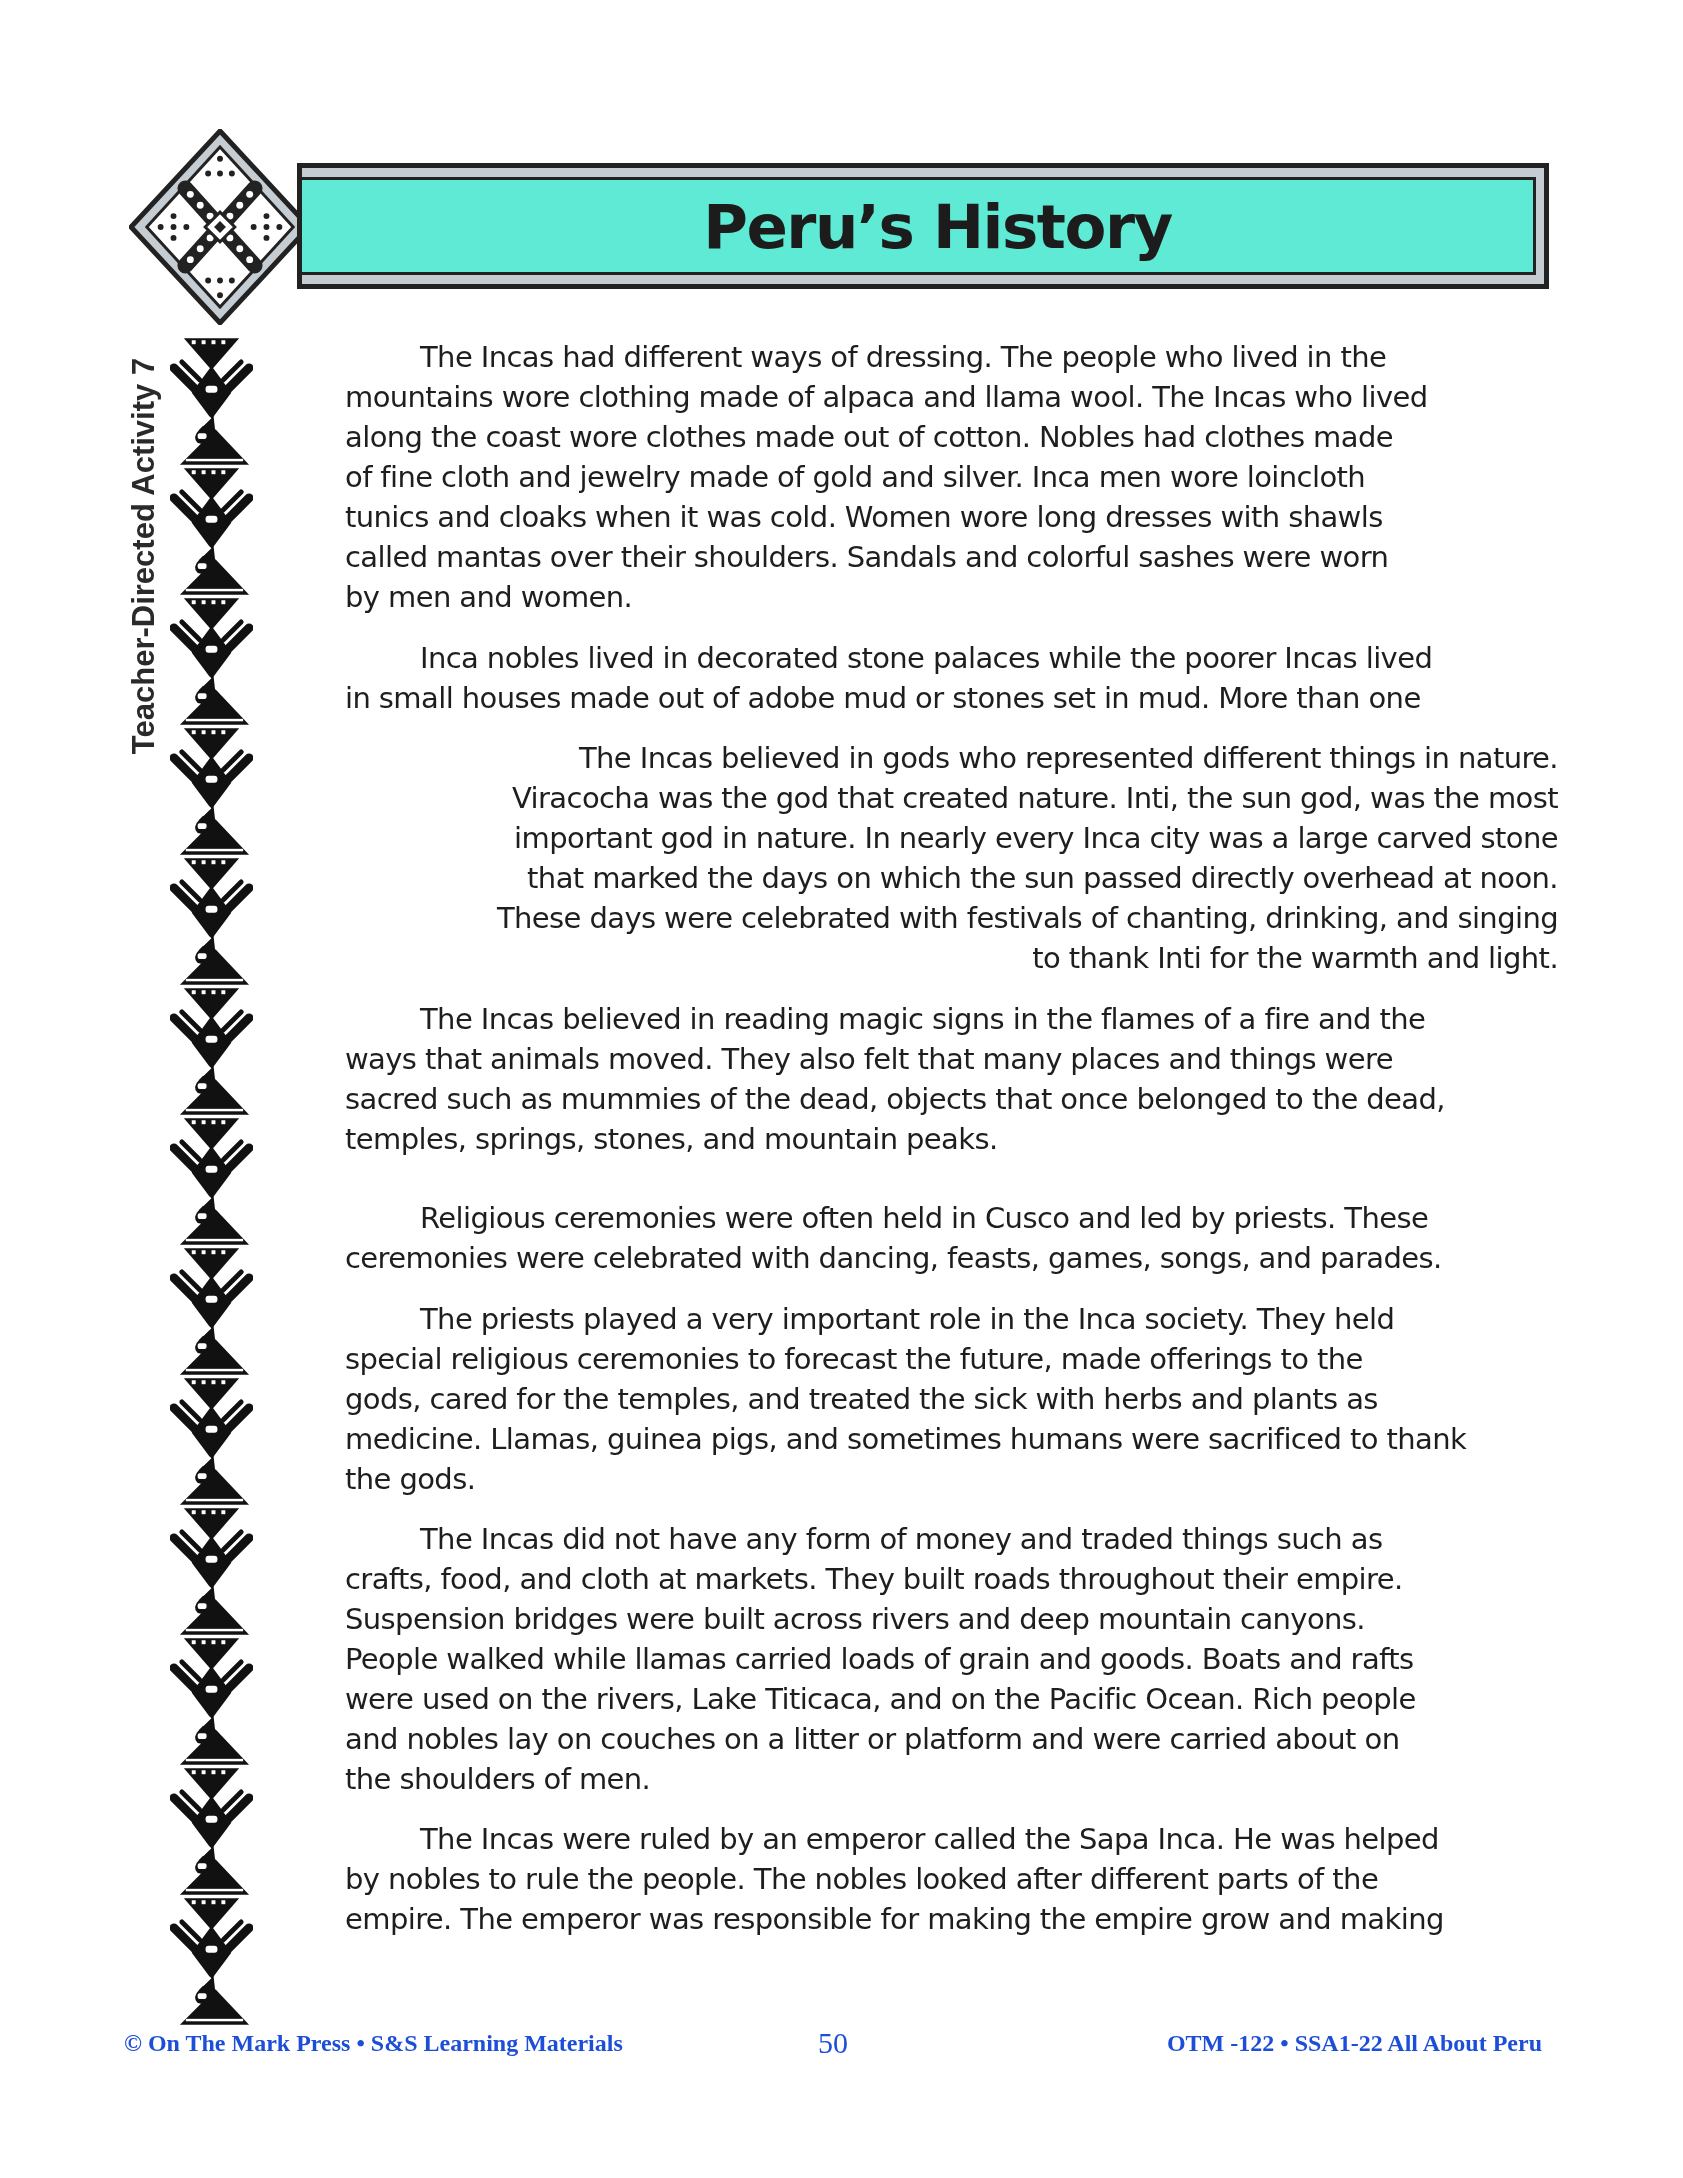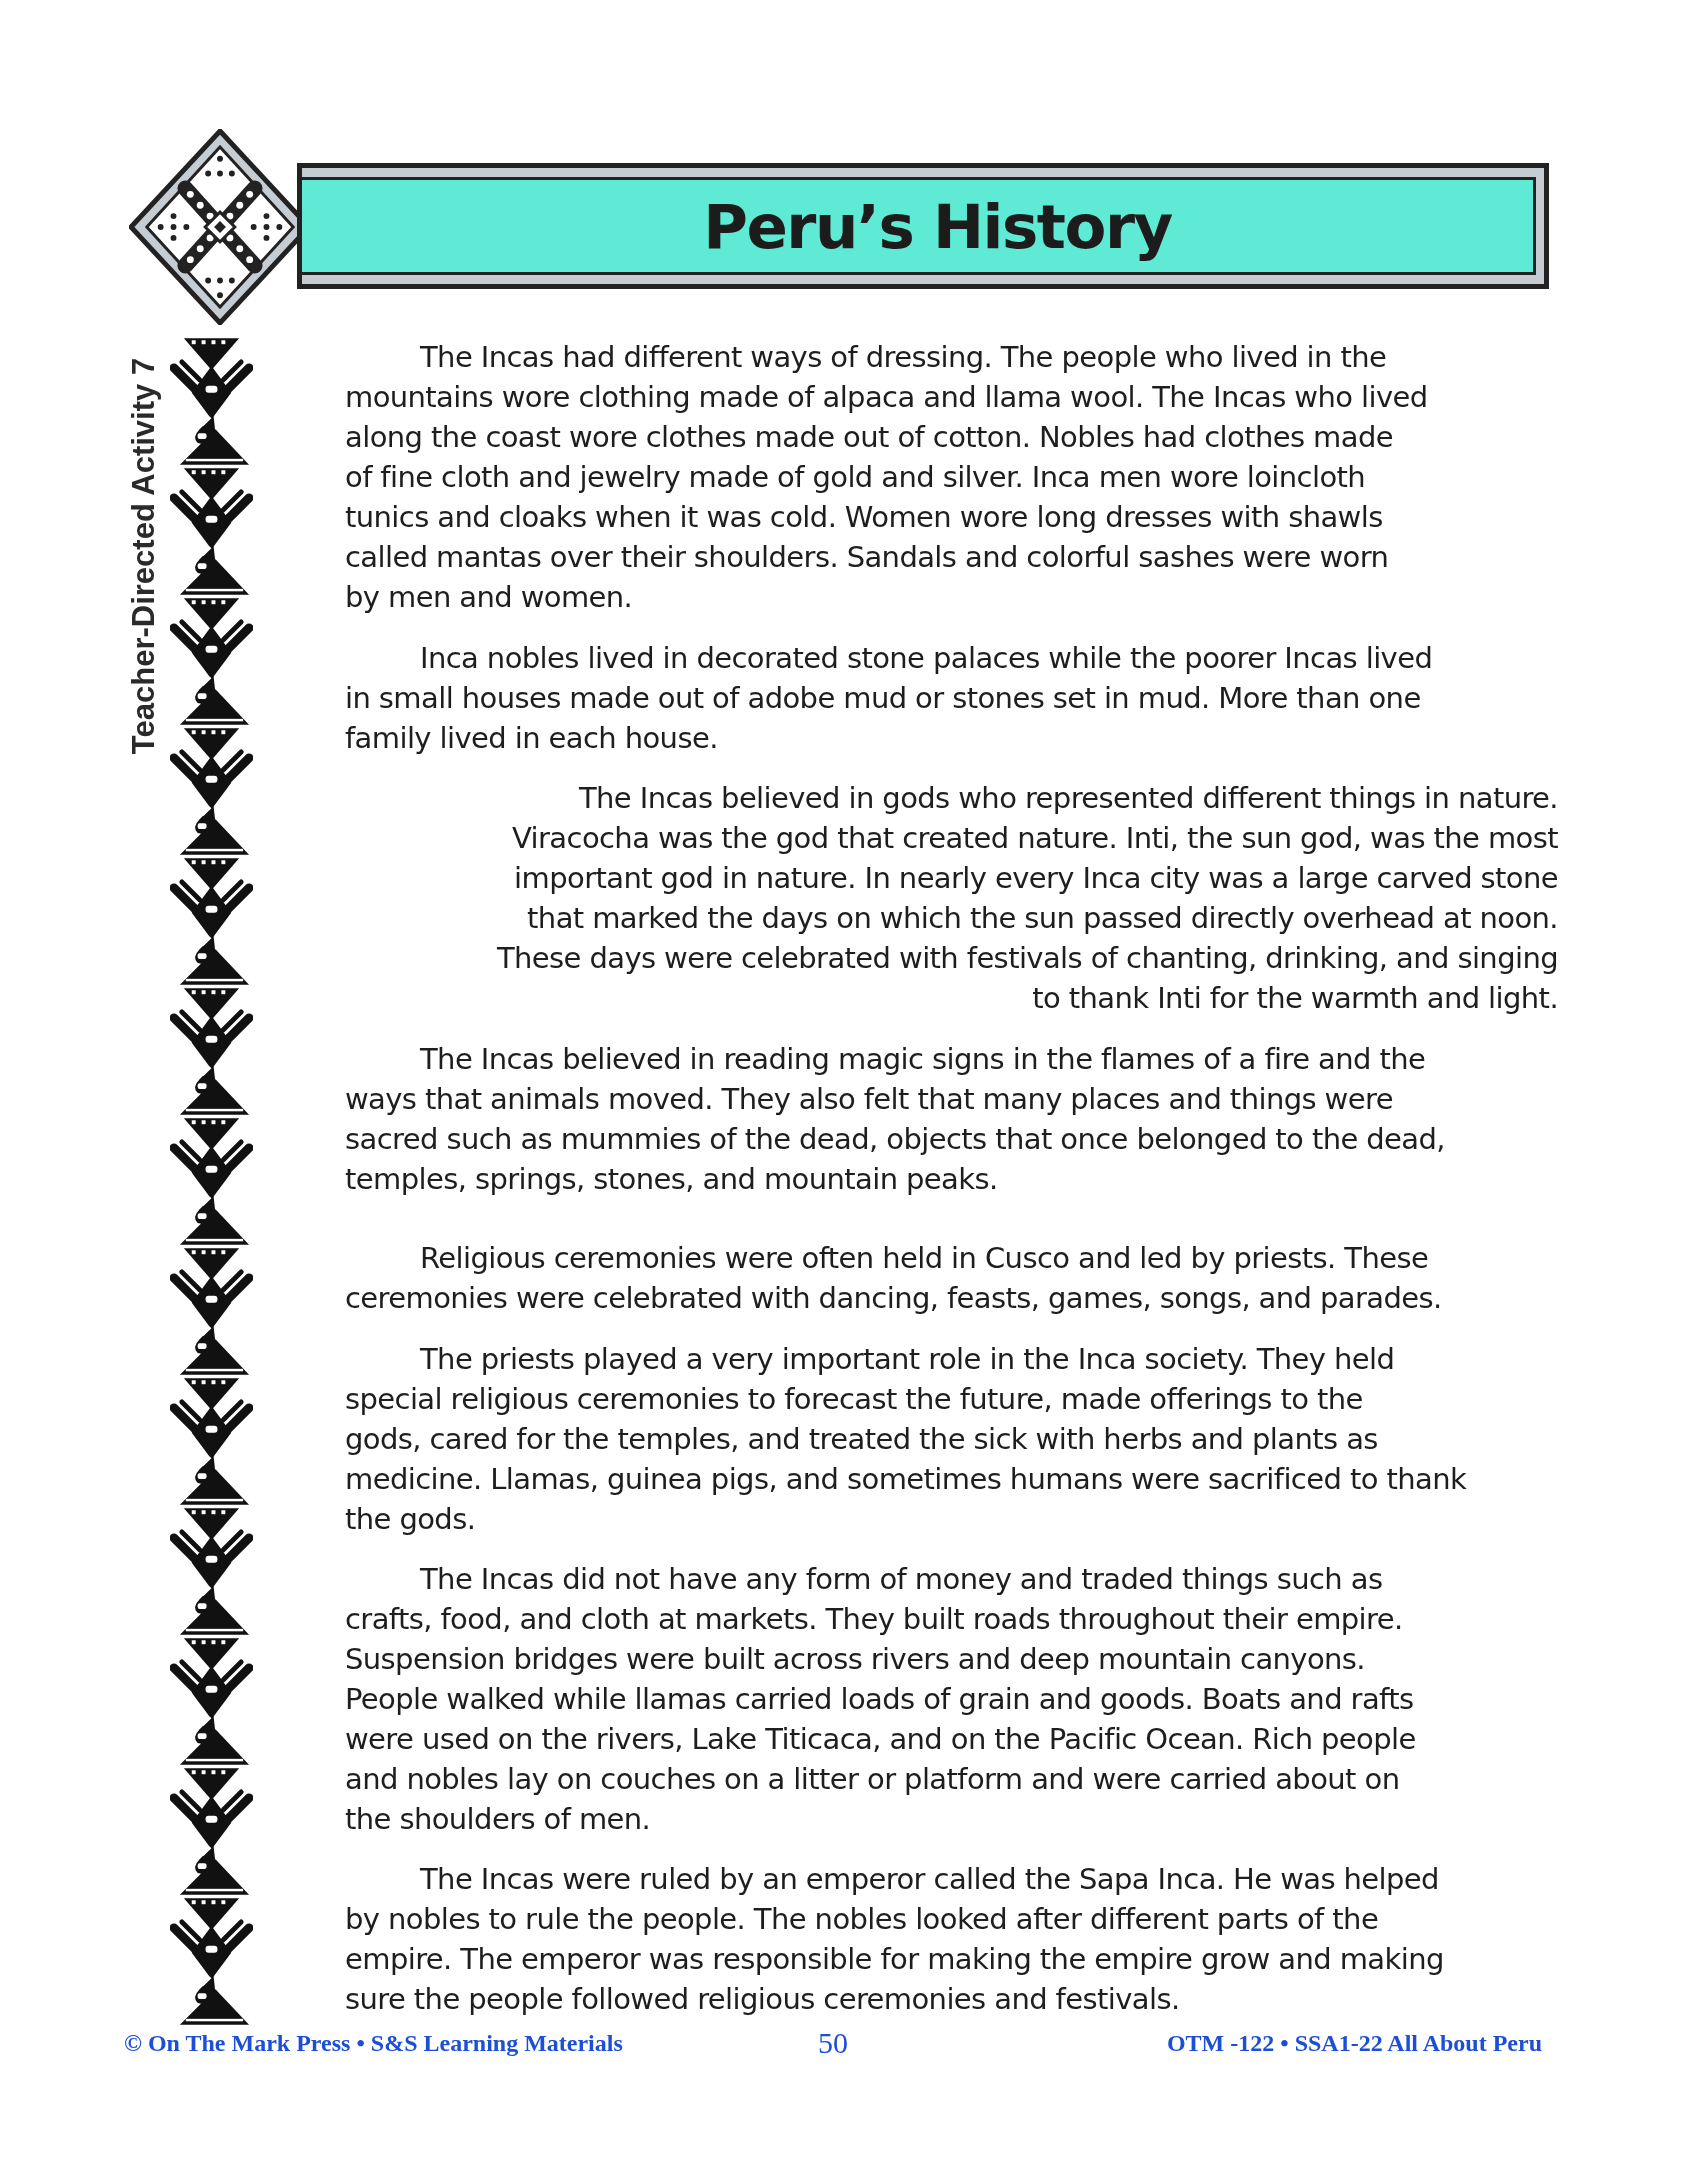--- a/index.html
+++ b/index.html
@@ -436,21 +436,20 @@
       <span class="line">mountains wore clothing made of alpaca and llama wool.  The Incas who lived</span>
       <span class="line">along the coast wore clothes made out of cotton.  Nobles had clothes made</span>
       <span class="line">of fine cloth and jewelry made of gold and silver.  Inca men wore loincloth</span>
       <span class="line">tunics and cloaks when it was cold.  Women wore long dresses with shawls</span>
       <span class="line">called mantas over their shoulders.  Sandals and colorful sashes were worn</span>
       <span class="line">by men and women.</span>
     </p>
     <p class="para" style="text-indent: 0px; margin-top: 21px;">
       <span class="line first">Inca nobles lived in decorated stone palaces while the poorer Incas lived</span>
       <span class="line">in small houses made out of adobe mud or stones set in mud.  More than one</span>
-      <span class="line">family lived in each house.</span>
     </p>
     <p class="para" style="text-indent: 0px; margin-top: 20px; text-align: right;">
       <span class="line first">The Incas believed in gods who represented different things in nature.</span>
       <span class="line">Viracocha was the god that created nature.  Inti, the sun god, was the most</span>
       <span class="line">important god in nature.  In nearly every Inca city was a large carved stone</span>
       <span class="line">that marked the days on which the sun passed directly overhead at noon.</span>
       <span class="line">These days were celebrated with festivals of chanting, drinking, and singing</span>
       <span class="line">to thank Inti for the warmth and light.</span>
     </p>
     <p class="para" style="text-indent: 0px; margin-top: 21px;">
@@ -476,21 +475,20 @@
       <span class="line">Suspension bridges were built across rivers and deep mountain canyons.</span>
       <span class="line">People walked while llamas carried loads of grain and goods.  Boats and rafts</span>
       <span class="line">were used on the rivers, Lake Titicaca, and on the Pacific Ocean.  Rich people</span>
       <span class="line">and nobles lay on couches on a litter or platform and were carried about on</span>
       <span class="line">the shoulders of men.</span>
     </p>
     <p class="para" style="text-indent: 0px; margin-top: 20px;">
       <span class="line first">The Incas were ruled by an emperor called the Sapa Inca.  He was helped</span>
       <span class="line">by nobles to rule the people.  The nobles looked after different parts of the</span>
       <span class="line">empire.  The emperor was responsible for making the empire grow and making</span>
-      <span class="line">sure the people followed religious ceremonies and festivals.</span>
     </p>
   </div>
 
 <div class="footer">
   <span class="left">© On The Mark Press • S&amp;S Learning Materials</span>
   <span class="center">50</span>
   <span class="right">OTM -122 • SSA1-22 All About Peru</span>
 </div>
 
 

